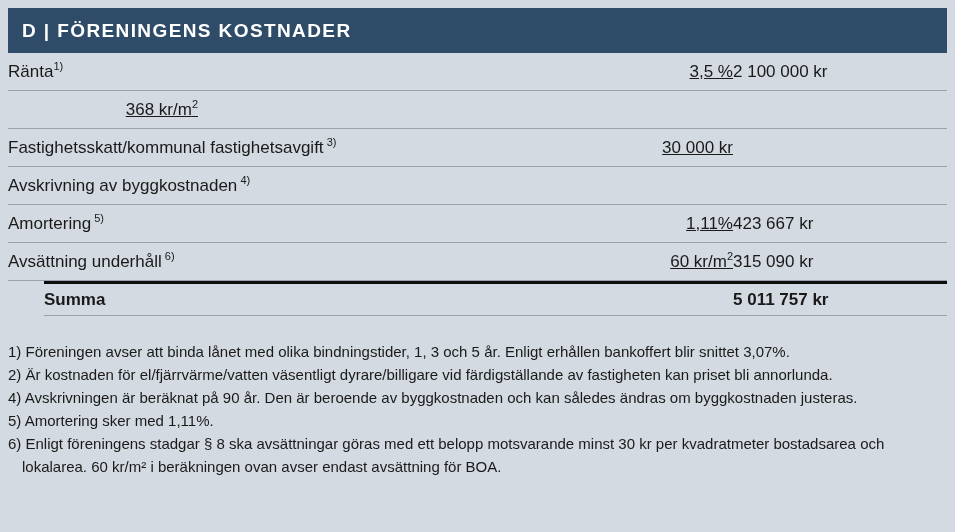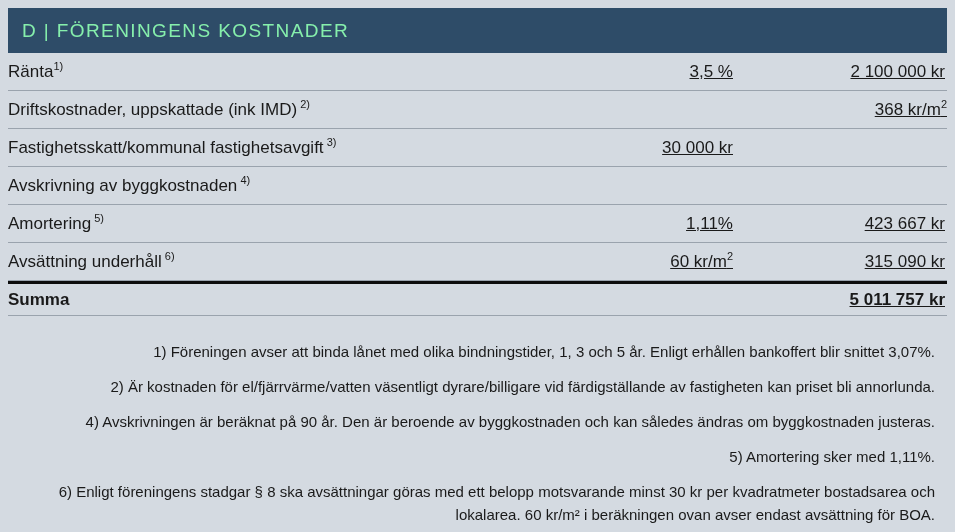--- a/index.html
+++ b/index.html
@@ -14,78 +14,77 @@
     overflow: hidden;
   }
   .header-bar {
     height: 45px;
     background: #2e4c68;
     display: flex;
     align-items: center;
     padding-left: 14px;
   }
   .header-bar .title {
-    color: #86efac;
+    color: #ffffff;
     font-size: 19px;
-    font-weight: normal;
+    font-weight: bold;
     letter-spacing: 1.4px;
   }
   .cost-table .row {
     height: 38px;
     box-sizing: border-box;
     display: flex;
     align-items: center;
     border-bottom: 1px solid #9aa3ad;
     font-size: 17px;
   }
   .cost-table .row:last-child { border-bottom: none; }
   .c-label { flex: 1; white-space: nowrap; }
   .c-mid   { width: 190px; text-align: right; white-space: nowrap; text-decoration: underline; }
-  .c-right { width: 214px; text-align: right; padding-right: 2px; box-sizing: border-box; white-space: nowrap; text-decoration: underline; }
+  .c-right { width: 214px; text-align: left; padding-right: 2px; box-sizing: border-box; white-space: nowrap; }
   sup { font-size: 11px; line-height: 0; }
   .summa-row {
     height: 35px;
     box-sizing: border-box;
     display: flex;
     align-items: center;
     border-top: 3px solid #0d0d0d;
     border-bottom: 1px solid #9aa3ad;
     font-size: 17px;
     font-weight: bold;
+    margin-left: 36px;
   }
   .footnotes {
     margin-top: 24px;
     font-size: 15px;
     line-height: 23px;
   }
   .footnote {
-    margin: 12px;
+    margin: 0;
     padding-left: 14px;
     text-indent: -14px;
     white-space: pre-wrap;
-    text-align: right;
   }
 </style>
 </head>
 <body>
 
 <div class="header-bar">
   <span class="title">D | FÖRENINGENS KOSTNADER</span>
 </div>
 
 <div class="cost-table">
 
   <div class="row">
     <div class="c-label"><span>Ränta</span><sup>1)</sup></div>
     <div class="c-mid"><span>3,5 %</span><sup></sup></div>
     <div class="c-right">2 100 000 kr</div>
   </div>
 
   <div class="row">
-    <div class="c-label"><span>Driftskostnader, uppskattade (ink IMD)</span><sup> 2)</sup></div>
     <div class="c-mid"><span>368 kr/m</span><sup>2</sup></div>
   </div>
 
   <div class="row">
     <div class="c-label"><span>Fastighetsskatt/kommunal fastighetsavgift</span><sup> 3)</sup></div>
     <div class="c-mid"><span>30 000 kr</span><sup></sup></div>
     <div class="c-right"></div>
   </div>
 
   <div class="row">

